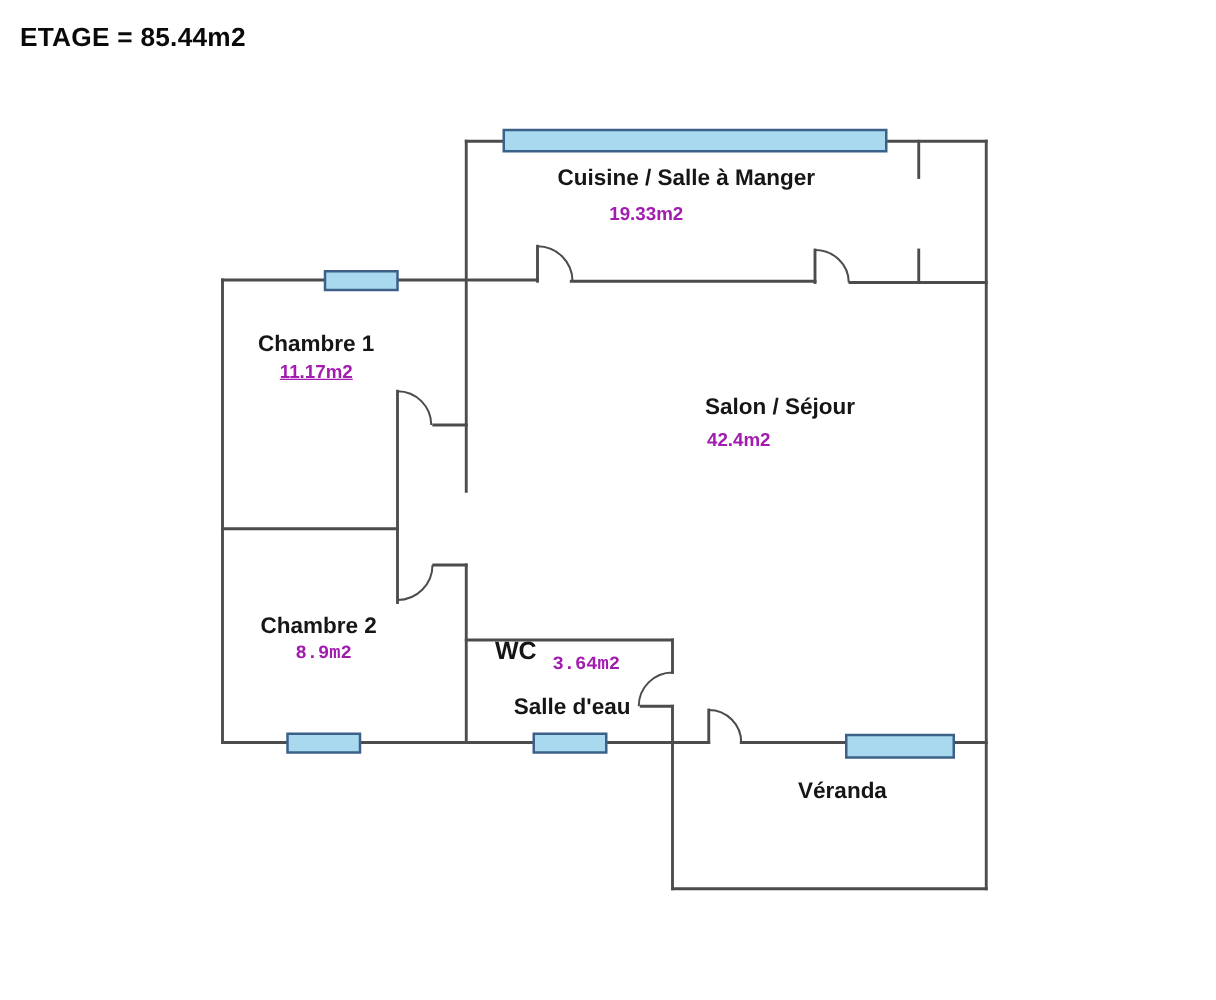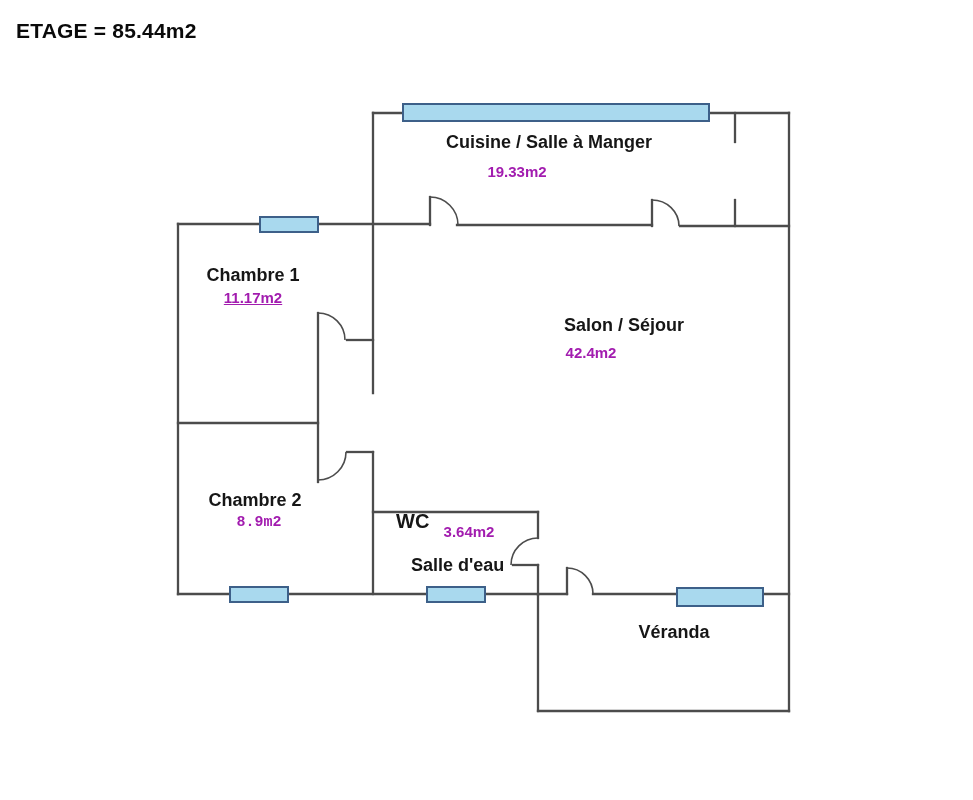--- a/index.html
+++ b/index.html
@@ -97,19 +97,19 @@
   <div class="lbl room ctr" style="left:253px;top:266px;">Chambre 1</div>
   <div class="lbl area ctr" style="left:253px;top:290px;text-decoration:underline;">11.17m2</div>
 
   <div class="lbl room ctr" style="left:624px;top:316px;">Salon / Séjour</div>
   <div class="lbl area ctr" style="left:591px;top:345px;">42.4m2</div>
 
   <div class="lbl room ctr" style="left:255px;top:491px;text-align:right;">Chambre 2</div>
   <div class="lbl area ctr" style="left:259px;top:515px;font-family:Liberation Mono, monospace;">8.9m2</div>
 
   <div class="lbl room wc-size" style="left:376px;top:511px;margin-left:20px;">WC</div>
-  <div class="lbl area ctr" style="left:469px;top:524px;">3.64m2</div>
+  <div class="lbl area ctr" style="left:469px;top:524px;font-family:Liberation Mono, monospace;">3.64m2</div>
 
   <div class="lbl room" style="left:379px;top:556px;margin-left:32px;">Salle d'eau</div>
 
   <div class="lbl room ctr" style="left:674px;top:623px;">Véranda</div>
 
 </div>
 
 </body></html>

